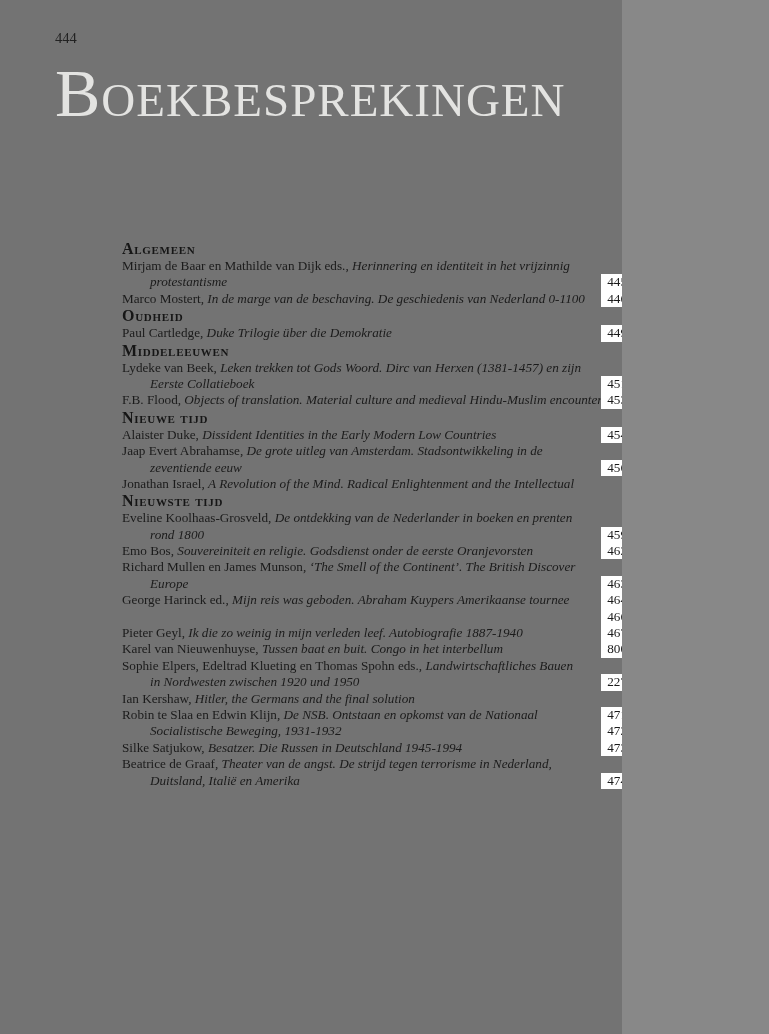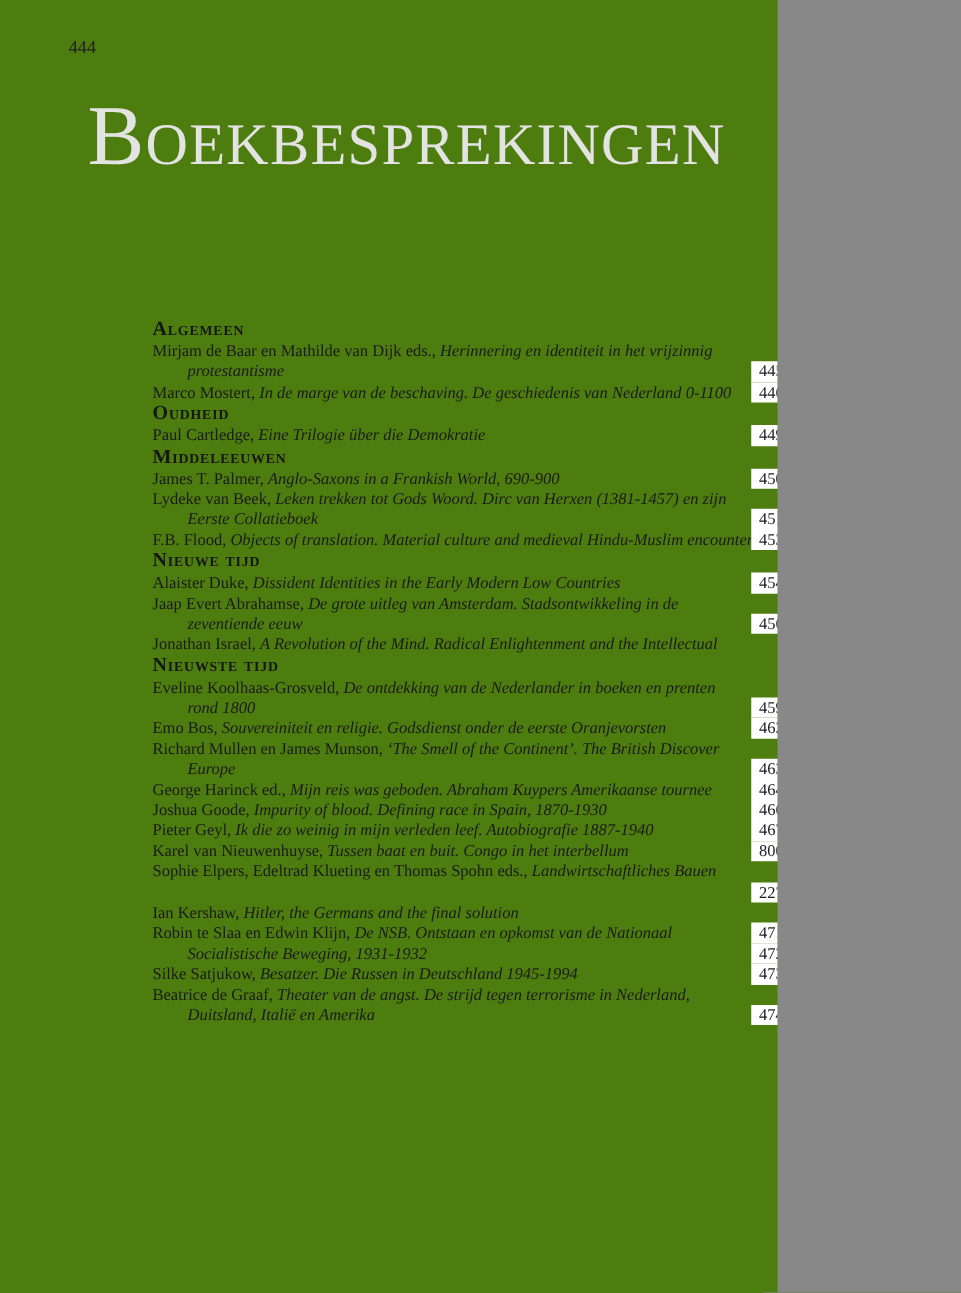--- a/index.html
+++ b/index.html
@@ -1,52 +1,52 @@
 <!DOCTYPE html>
 <html><head>
 <meta charset="utf-8">
 <style>
   html, body { margin: 0; padding: 0; background: #888; }
   .page {
     position: relative;
     width: 622px;
     height: 1034px;
-    background: #4d7c0f;
+    background: #737373;
     font-family: "Liberation Serif", serif;
     color: #1b1b1b;
     overflow: hidden;
   }
   .folio {
     position: absolute;
     left: 55px;
     top: 30px;
     font-size: 14.5px;
     line-height: 16px;
     color: #222222;
   }
   .title {
     position: absolute;
     left: 55px;
     top: 59px;
-    margin: 15px;
+    margin: 0;
     font-size: 47px;
     font-weight: 400;
     line-height: 1;
     letter-spacing: 1px;
     text-transform: uppercase;
     color: #e3e3e1;
     white-space: nowrap;
   }
   .title::first-letter {
     font-size: 68px;
   }
   .toc {
     position: absolute;
     left: 122px;
-    top: 255px;
+    top: 240px;
     width: 505px;
     font-size: 13.2px;
     line-height: 16.4px;
   }
   .toc-section { margin-top: 0; }
   .toc-section:first-child { margin-top: 0; }
   .sec-h {
     margin: 0;
     font-size: 16px;
     line-height: 18px;
@@ -85,28 +85,25 @@
           <div class="line"><span class="txt"><span>Mirjam de Baar en Mathilde van Dijk eds., </span><i>Herinnering en identiteit in het vrijzinnig</i></span><span class="pg"></span></div>
           <div class="line ind"><span class="txt"><i>protestantisme</i></span><span class="pg">445</span></div>
         </div>
         <div class="entry">
           <div class="line"><span class="txt"><span>Marco Mostert, </span><i>In de marge van de beschaving. De geschiedenis van Nederland 0-1100</i></span><span class="pg">446</span></div>
         </div>
       </section>
       <section class="toc-section">
         <h2 class="sec-h">Oudheid</h2>
         <div class="entry">
-          <div class="line"><span class="txt"><span>Paul Cartledge, </span><i>Eine Trilogie über die Demokratie</i></span><span class="pg">449</span></div>
+          <div class="line"><span class="txt"><span>Paul Cartledge, </span><i>Duke Trilogie über die Demokratie</i></span><span class="pg">449</span></div>
         </div>
       </section>
       <section class="toc-section">
         <h2 class="sec-h">Middeleeuwen</h2>
-        <div class="entry">
-          <div class="line"><span class="txt"><span>James T. Palmer, </span><i>Anglo-Saxons in a Frankish World, 690-900</i></span><span class="pg">450</span></div>
-        </div>
         <div class="entry">
           <div class="line"><span class="txt"><span>Lydeke van Beek, </span><i>Leken trekken tot Gods Woord. Dirc van Herxen (1381-1457) en zijn</i></span><span class="pg"></span></div>
           <div class="line ind"><span class="txt"><i>Eerste Collatieboek</i></span><span class="pg">451</span></div>
         </div>
         <div class="entry">
           <div class="line"><span class="txt"><span>F.B. Flood, </span><i>Objects of translation. Material culture and medieval Hindu-Muslim encounter</i></span><span class="pg">453</span></div>
         </div>
       </section>
       <section class="toc-section">
         <h2 class="sec-h">Nieuwe tijd</h2>
@@ -131,31 +128,31 @@
           <div class="line"><span class="txt"><span>Emo Bos, </span><i>Souvereiniteit en religie. Godsdienst onder de eerste Oranjevorsten</i></span><span class="pg">462</span></div>
         </div>
         <div class="entry">
           <div class="line"><span class="txt"><span>Richard Mullen en James Munson, </span><i>‘The Smell of the Continent’. The British Discover</i></span><span class="pg"></span></div>
           <div class="line ind"><span class="txt"><i>Europe</i></span><span class="pg">463</span></div>
         </div>
         <div class="entry">
           <div class="line"><span class="txt"><span>George Harinck ed., </span><i>Mijn reis was geboden. Abraham Kuypers Amerikaanse tournee</i></span><span class="pg">464</span></div>
         </div>
         <div class="entry">
-          <div class="line"><span class="txt"><span>Joshua Goode, </span><i>Impurity of blood. Defining race in Spain, 1870-1930</i></span><span class="pg">466</span></div>
+          <div class="line"><span class="pg">466</span></div>
         </div>
         <div class="entry">
           <div class="line"><span class="txt"><span>Pieter Geyl, </span><i>Ik die zo weinig in mijn verleden leef. Autobiografie 1887-1940</i></span><span class="pg">467</span></div>
         </div>
         <div class="entry">
           <div class="line"><span class="txt"><span>Karel van Nieuwenhuyse, </span><i>Tussen baat en buit. Congo in het interbellum</i></span><span class="pg">800</span></div>
         </div>
         <div class="entry">
           <div class="line"><span class="txt"><span>Sophie Elpers, Edeltrad Klueting en Thomas Spohn eds., </span><i>Landwirtschaftliches Bauen</i></span><span class="pg"></span></div>
-          <div class="line ind"><span class="pg">227</span></div>
+          <div class="line ind"><span class="txt"><i>in Nordwesten zwischen 1920 und 1950</i></span><span class="pg">227</span></div>
         </div>
         <div class="entry">
           <div class="line"><span class="txt"><span>Ian Kershaw, </span><i>Hitler, the Germans and the final solution</i></span><span class="pg"></span></div>
         </div>
         <div class="entry">
           <div class="line"><span class="txt"><span>Robin te Slaa en Edwin Klijn, </span><i>De NSB. Ontstaan en opkomst van de Nationaal</i></span><span class="pg">471</span></div>
           <div class="line ind"><span class="txt"><i>Socialistische Beweging, 1931-1932</i></span><span class="pg">472</span></div>
         </div>
         <div class="entry">
           <div class="line"><span class="txt"><span>Silke Satjukow, </span><i>Besatzer. Die Russen in Deutschland 1945-1994</i></span><span class="pg">473</span></div>

